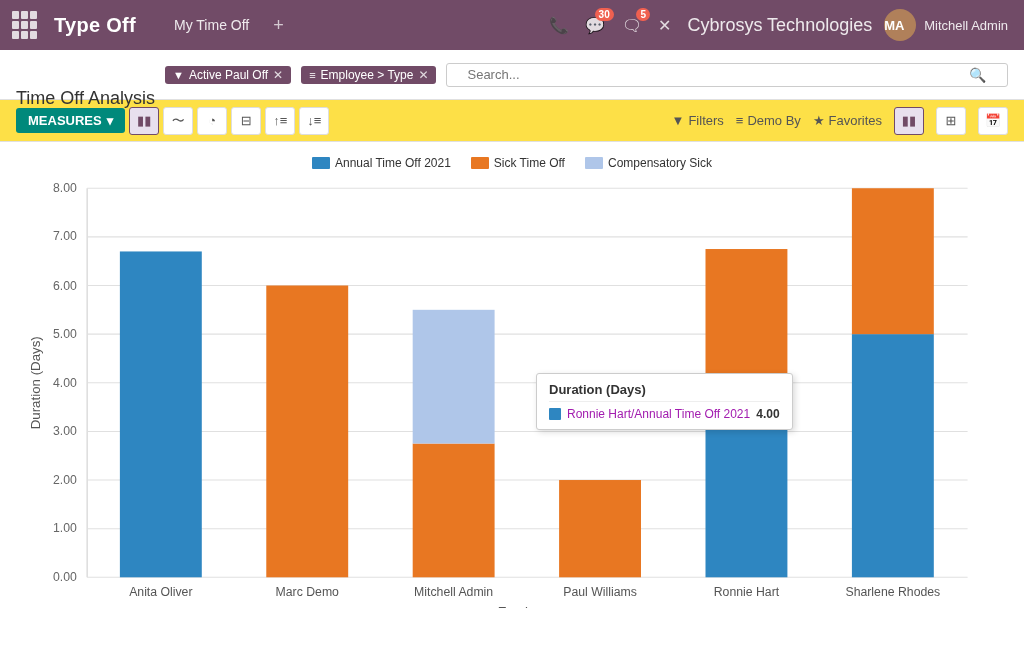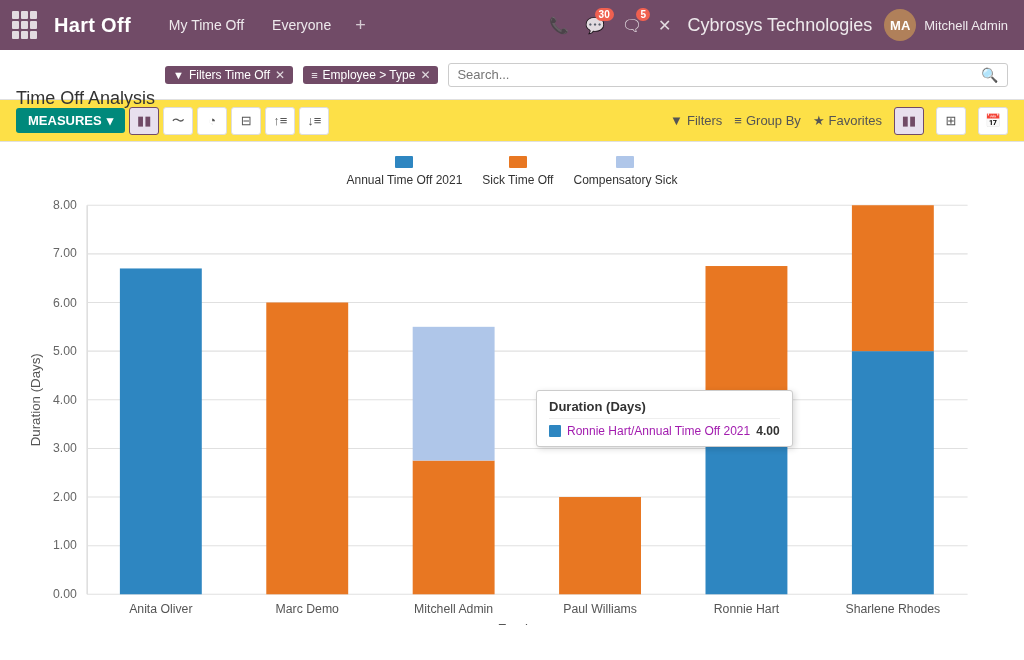--- a/index.html
+++ b/index.html
@@ -70,21 +70,21 @@
     }
     .topnav-company {
       color: rgba(255,255,255,0.88);
       font-size: 18px;
       padding: 0 8px;
     }
     .topnav-avatar {
       width: 32px; height: 32px;
       border-radius: 50%;
       background: #b0805a;
-      display: flex; align-items: center; justify-content: center;
+      display: flex; align-items: center; justify-content: flex-start;
       color: #fff; font-size: 13px; font-weight: 600;
       margin: 0 4px;
     }
     .topnav-user {
       color: rgba(255,255,255,0.88);
       font-size: 13px;
       padding: 0 4px;
     }
 
     
@@ -120,21 +120,21 @@
     .filter-tag .close-x {
       cursor: pointer;
       font-size: 12px;
       opacity: 0.8;
     }
     .search-box {
       display: flex;
       align-items: center;
       border: 1px solid #ccc;
       border-radius: 3px;
-      padding: 3px 8px;
+      padding: 3px 20px;
       background: #fff;
       flex: 1;
     }
     .search-box input {
       border: none;
       outline: none;
       font-size: 13px;
       width: 100%;
     }
     .search-icon { color: #999; font-size: 14px; }
@@ -211,21 +211,21 @@
     
     .legend {
       display: flex;
       justify-content: center;
       gap: 20px;
       margin-bottom: 8px;
       margin-top: 4px;
     }
     .legend-item {
       display: flex; align-items: center; gap: 5px;
-      font-size: 12px; color: #333; flex-direction: column;
+      font-size: 12px; color: #333;
     }
     .legend-swatch {
       width: 18px; height: 12px; border-radius: 1px;
     }
 
     
     .chart-wrapper {
       position: relative;
       width: 100%;
       flex: 1;
@@ -272,23 +272,22 @@
     <span></span>
       <span></span>
       <span></span>
     <span></span>
       <span></span>
       <span></span>
     <span></span>
       <span></span>
       <span></span>
   </div>
-  <span class="topnav-title">Hart Off</span>
+  <span class="topnav-title">Type Off</span>
   <span class="topnav-link">My Time Off</span>
-  <span class="topnav-link">Everyone</span>
   <span class="topnav-plus">+</span>
   <div class="topnav-spacer"></div>
   <span class="topnav-icon">📞</span>
   <span class="topnav-icon">
     💬
     <span class="badge">30</span>
   </span>
   <span class="topnav-icon">
     🗨
     <span class="badge">5</span>
@@ -298,21 +297,21 @@
   <div class="topnav-avatar">
     <span>MA</span>
   </div>
   <span class="topnav-user">Mitchell Admin</span>
 </div>
 
 <div class="subheader">
   <span class="page-title">Time Off Analysis</span>
   <div class="filter-tag">
     <span class="filter-icon">▼</span>
-    <span>Filters Time Off</span>
+    <span>Active Paul Off</span>
     <span class="close-x">✕</span>
   </div>
   <div class="filter-tag">
     <span class="filter-icon">≡</span>
     <span>Employee &gt; Type</span>
     <span class="close-x">✕</span>
   </div>
   <div class="search-box">
     <input type="text" placeholder="Search..." style="">
     <span class="search-icon">🔍</span>
@@ -343,21 +342,21 @@
     <span>↓≡</span>
   </div>
   <div class="toolbar-spacer"></div>
   <div class="toolbar-right">
     <div class="toolbar-filter-btn">
       <span>▼</span>
       <span>Filters</span>
     </div>
     <div class="toolbar-filter-btn">
       <span>≡</span>
-      <span>Group By</span>
+      <span>Demo By</span>
     </div>
     <div class="toolbar-filter-btn">
       <span>★</span>
       <span>Favorites</span>
     </div>
     <div class="view-btn active">
       <span>▮▮</span>
     </div>
     <div class="view-btn">
       <span>⊞</span>

